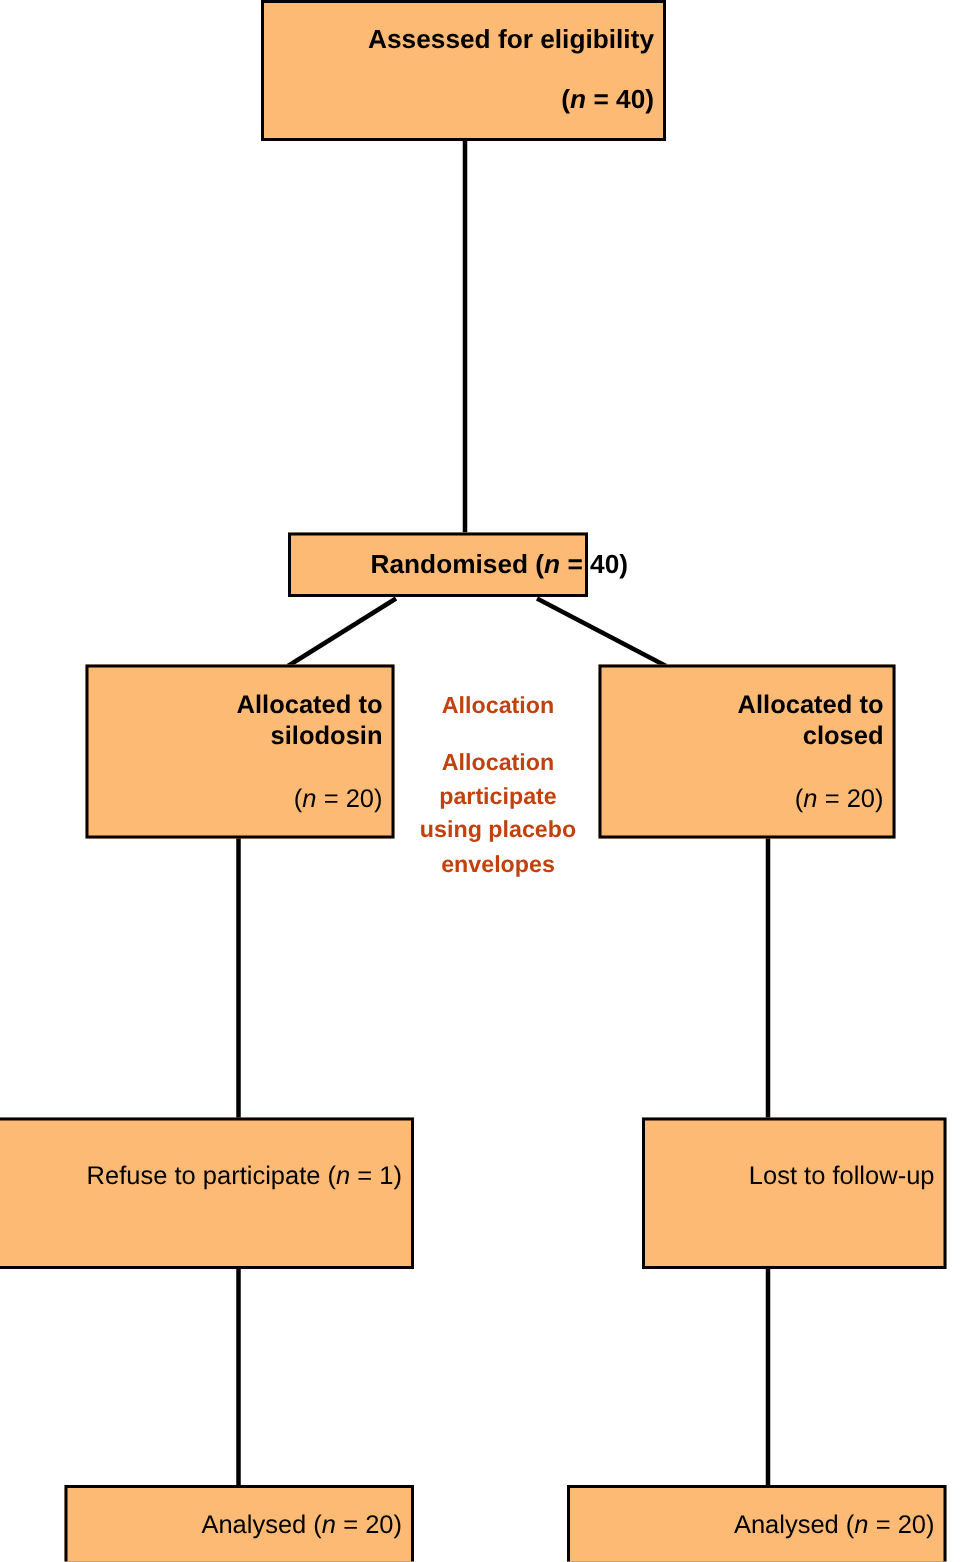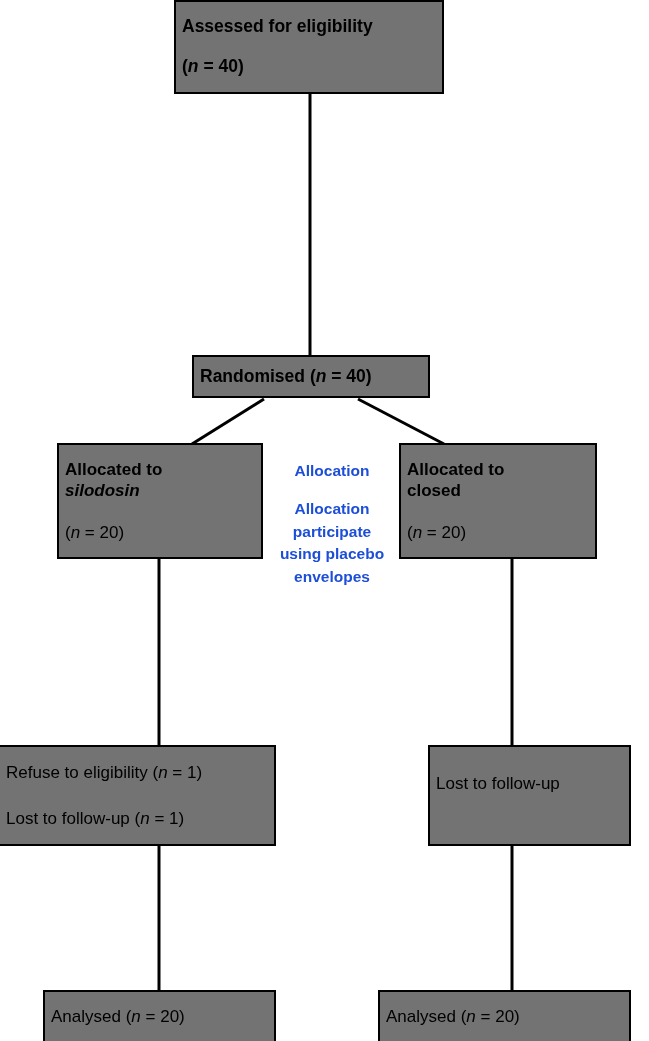--- a/index.html
+++ b/index.html
@@ -29,27 +29,28 @@
     left: 0;
     top: 0;
     width: 649px;
     height: 1041px;
     pointer-events: none;
   }
   .node {
     position: absolute;
     box-sizing: border-box;
     border: 2.5px solid #000000;
-    background: #737373;
+    background: #fdba74;
     display: flex;
     flex-direction: column;
     align-items: center;
     justify-content: center;
-    text-align: left;
+    text-align: right;
     line-height: 1.25;
+    padding-left: 47px;
   }
   .node .line {
     display: block;
     width: 100%;
     padding: 0 6px;
     box-sizing: border-box;
     white-space: nowrap;
   }
   .bold {
     font-weight: bold;
@@ -62,29 +63,29 @@
   }
 
   
   #node-eligibility {
     left: 174px; top: 0px; width: 270px; height: 94px;
     font-size: 17.5px;
   }
   #node-eligibility .l1 { margin-bottom: 18px; }
 
   #node-randomised {
-    left: 192px; top: 355px; width: 238px; height: 43px;
+    left: 192px; top: 355px; width: 200px; height: 43px;
     font-size: 17.5px;
   }
 
   #node-allocated-silodosin {
     left: 57px; top: 443px; width: 206px; height: 116px;
     font-size: 17px;
   }
-  #node-allocated-silodosin .l2 { margin-bottom: 20px; font-style: italic; }
+  #node-allocated-silodosin .l2 { margin-bottom: 20px; }
 
   #node-allocated-placebo {
     left: 399px; top: 443px; width: 198px; height: 116px;
     font-size: 17px;
   }
   #node-allocated-placebo .l2 { margin-bottom: 20px; }
 
   #node-followup-left {
     left: -2px; top: 745px; width: 278px; height: 101px;
     font-size: 17px;
@@ -163,33 +164,32 @@
     <span class="line l2 bold">silodosin</span>
     <span class="line l3 reg"><span>(</span><i class="it">n</i><span> = 20)</span></span>
   </div>
 
   <div class="node" id="node-allocated-placebo">
     <span class="line l1 bold">Allocated to</span>
     <span class="line l2 bold">closed</span>
     <span class="line l3 reg"><span>(</span><i class="it">n</i><span> = 20)</span></span>
   </div>
 
-  <div class="annotation" id="annotation-allocation" style="color: #1d4ed8;">
+  <div class="annotation" id="annotation-allocation" style="color: #c2410c;">
     <span class="grp1">Allocation</span>
     <span class="grp2">
       <span>Allocation</span><br>
       <span>participate</span><br>
       <span>using placebo</span><br>
       <span>envelopes</span>
     </span>
   </div>
 
   <div class="node" id="node-followup-left">
-    <span class="line l1 reg"><span>Refuse to eligibility (</span><i class="it">n</i><span> = 1)</span></span>
-    <span class="line l2 reg"><span>Lost to follow-up (</span><i class="it">n</i><span> = 1)</span></span>
+    <span class="line l1 reg"><span>Refuse to participate (</span><i class="it">n</i><span> = 1)</span></span>
   </div>
 
   <div class="node" id="node-followup-right">
     <span class="line l1 reg">Lost to follow-up</span>
   </div>
 
 
   <div class="node" id="node-analysed-left">
     <span class="line reg"><span>Analysed (</span><i class="it">n</i><span> = 20)</span></span>
   </div>

